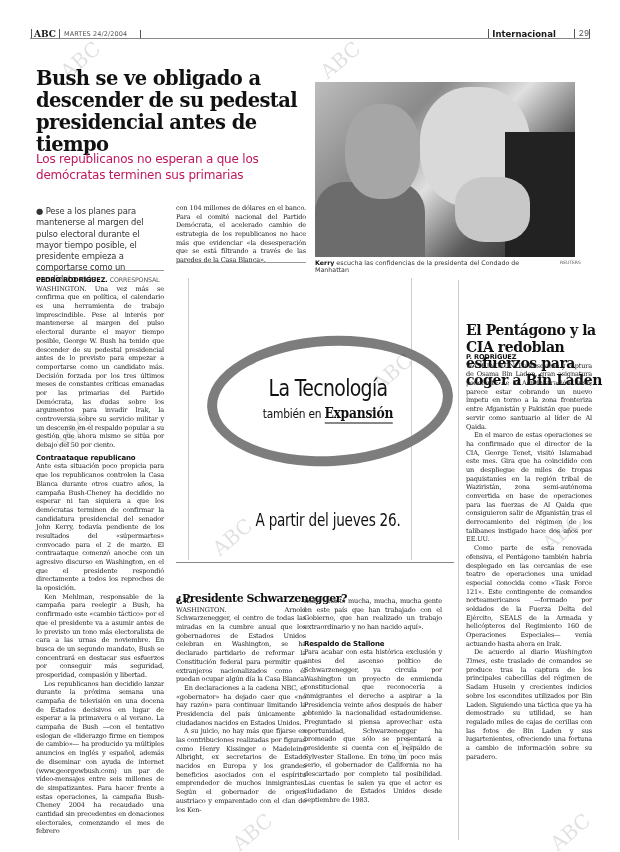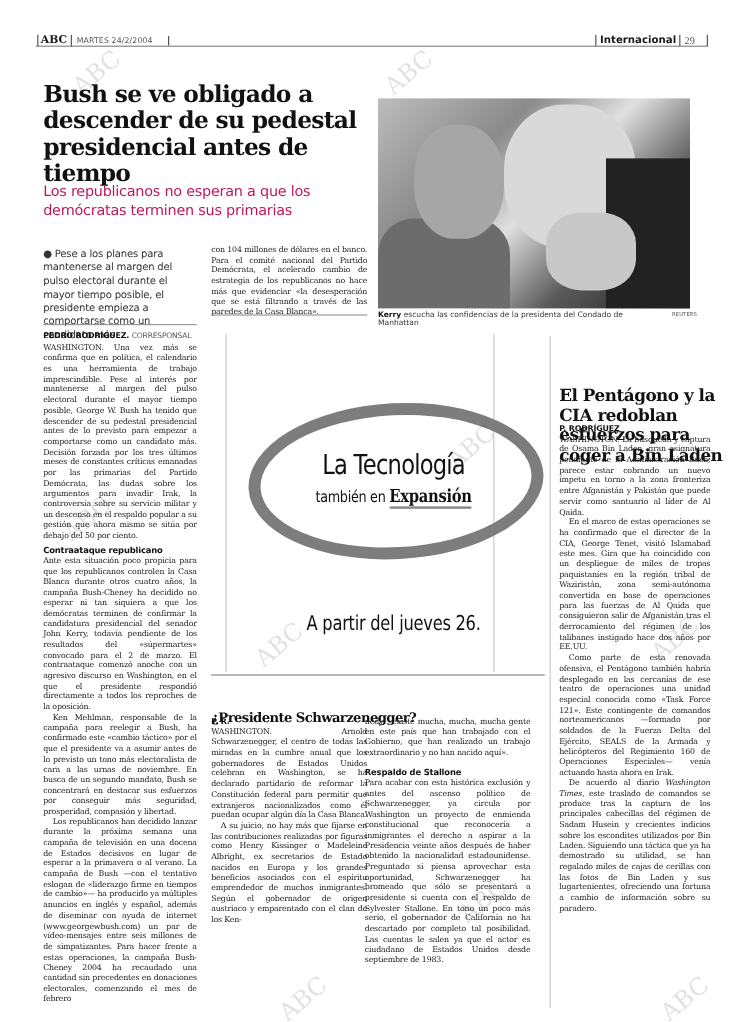--- a/index.html
+++ b/index.html
@@ -7,22 +7,22 @@
   body { position: relative; font-family: "DejaVu Serif", serif; color: #1a1a1a; }
 
   .abs { position: absolute; }
 
   
   .hdr-rule { left: 30px; top: 38px; width: 560px; height: 1px; background: #888; }
   .hdr-left { left: 31px; top: 29px; font-size: 8px; display: flex; align-items: center; gap: 4px; }
   .hdr-left .logo { font-family: "DejaVu Serif", serif; font-weight: bold; font-size: 9px; border-left: 1px solid #555; padding-left: 2px; border-right: 1px solid #555; padding-right: 3px; }
   .hdr-left .date { font-family: "DejaVu Sans", sans-serif; font-size: 6.5px; color: #555; letter-spacing: 0.1px; border-right: 1px solid #555; padding-right: 13px; }
   .hdr-right { right: 30px; top: 29px; display: flex; align-items: center; gap: 4px; }
-  .hdr-right .section { font-family: "DejaVu Sans", sans-serif; font-weight: bold; font-size: 8.5px; border-left: 1px solid #555; padding-left: 3px; border-right: 1px solid #555; padding-right: 2px; }
-  .hdr-right .page { font-family: Liberation Serif, serif; font-size: 8.5px; color: #555; border-right: 1px solid #555; padding-right: 10px; }
+  .hdr-right .section { font-family: "DejaVu Sans", sans-serif; font-weight: bold; font-size: 8.5px; border-left: 1px solid #555; padding-left: 3px; border-right: 1px solid #555; padding-right: 18px; }
+  .hdr-right .page { font-family: Liberation Mono, monospace; font-size: 8.5px; color: #555; border-right: 1px solid #555; padding-right: 0; }
 
   
   .headline { left: 36px; top: 68px; width: 280px; font-family: "DejaVu Serif", serif; font-weight: bold; font-size: 19.5px; line-height: 22px; letter-spacing: -0.6px; color: #111; }
   .subhead { left: 36px; top: 152px; width: 275px; font-family: "DejaVu Sans", sans-serif; font-size: 12px; line-height: 15.5px; color: #be185d; letter-spacing: -0.2px; }
 
   
   .summary { left: 36px; top: 206px; width: 130px; font-family: "DejaVu Sans", sans-serif; font-size: 8.4px; line-height: 11.3px; color: #333; letter-spacing: -0.15px; }
   .summary-rule { left: 36px; top: 270px; width: 128px; height: 1px; background: #999; }
 
   .body-text { font-family: "DejaVu Serif", serif; font-size: 6.55px; line-height: 8.68px; text-align: justify; color: #222; letter-spacing: -0.15px; }
@@ -126,20 +126,21 @@
     <span>también en </span><span class="brand">Expansión</span>
   </div>
   <div class="ad-date">A partir del jueves 26.</div>
 </div>
 
 <div class="abs sch-rule"></div>
 <h2 class="abs sch-head">¿Presidente Schwarzenegger?</h2>
 <div class="abs sch-col1 body-text">
   <div class="byline">P. R.</div>
   <p>WASHINGTON. Arnold Schwarzenegger, el centro de todas las miradas en la cumbre anual que los gobernadores de Estados Unidos celebran en Washington, se ha declarado partidario de reformar la Constitución federal para permitir que extranjeros nacionalizados como él puedan ocupar algún día la Casa Blanca.</p>
+  <p class="ind">En declaraciones a la cadena NBC, el «gobernator» ha dejado caer que «no hay razón» para continuar limitando la Presidencia del país únicamente a ciudadanos nacidos en Estados Unidos.</p>
   <p class="ind">A su juicio, no hay más que fijarse en las contribuciones realizadas por figuras como Henry Kissinger o Madeleine Albright, ex secretarios de Estado nacidos en Europa y los grandes beneficios asociados con el espíritu emprendedor de muchos inmigrantes. Según el gobernador de origen austriaco y emparentado con el clan de los Ken-</p>
 </div>
 <div class="abs sch-col2 body-text">
   <p>nedy, «existe mucha, mucha, mucha gente en este país que han trabajado con el Gobierno, que han realizado un trabajo extraordinario y no han nacido aquí».</p>
   <div class="subsec" style="margin-top:8px;">Respaldo de Stallone</div>
   <p>Para acabar con esta histórica exclusión y antes del ascenso político de Schwarzenegger, ya circula por Washington un proyecto de enmienda constitucional que reconocería a inmigrantes el derecho a aspirar a la Presidencia veinte años después de haber obtenido la nacionalidad estadounidense. Preguntado si piensa aprovechar esta oportunidad, Schwarzenegger ha bromeado que sólo se presentará a presidente si cuenta con el respaldo de Sylvester Stallone. En tono un poco más serio, el gobernador de California no ha descartado por completo tal posibilidad. Las cuentas le salen ya que el actor es ciudadano de Estados Unidos desde septiembre de 1983.</p>
 </div>
 
 <div class="abs vrule"></div>
 <h2 class="abs right-head">El Pentágono y la CIA redoblan esfuerzos para coger a Bin Laden</h2>

